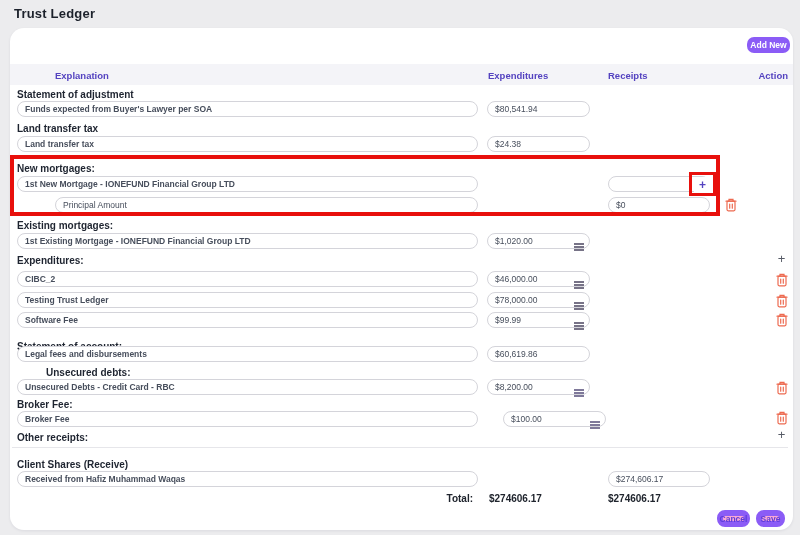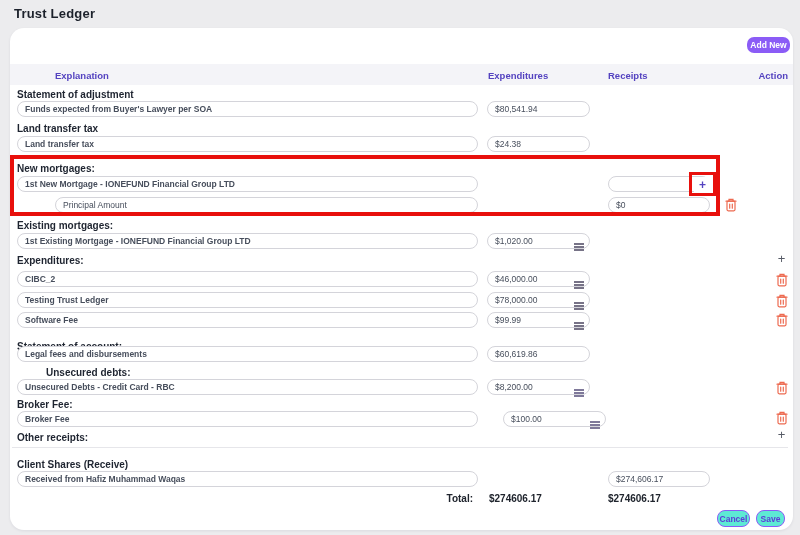--- a/index.html
+++ b/index.html
@@ -23,21 +23,21 @@
   .amt-box input { left:0; top:0; width:100%; padding-right:20px; }
   .licon { position:absolute; right:6px; top:4px; width:10px; height:8px; cursor:pointer; }
   .trash { position:absolute; width:13px; height:15px; background:none; border:none; cursor:pointer; padding:0; }
   .plus-gray { position:absolute; width:13px; height:13px; background:none; border:none; color:#565b66; font-size:13px; line-height:12px; font-weight:400; cursor:pointer; font-family:inherit; }
   .plus-purple { position:absolute; left:694px; top:177px; width:17px; height:15px; background:#fff; border:none; color:#5443c0; font-size:12px; line-height:14px; font-weight:600; cursor:pointer; font-family:inherit; }
   .anno { position:absolute; border:4px solid #e8100c; pointer-events:none; }
   .anno-outer { left:10px; top:155px; width:710px; height:61px; }
   .anno-inner { left:689px; top:172px; width:27px; height:24px; border-width:3px; }
   .divider { left:12px; top:447px; width:776px; height:1px; background:#e6e6ea; }
   .total-lbl { font-size:10px; font-weight:700; color:#20252e; }
-  .ghost-btn { position:absolute; top:510px; height:17px; background:#5eead4; border:1px solid #8b5cf6; border-radius:8px; color:#5d3cd8; font-weight:700; font-size:8.5px; font-family:inherit; cursor:pointer; display:flex; align-items:center; justify-content:center; }
+  .ghost-btn { position:absolute; top:510px; height:17px; background:#f9a8d4; border:6px solid #8b5cf6; border-radius:8px; color:#5d3cd8; font-weight:700; font-size:8.5px; font-family:inherit; cursor:pointer; display:flex; align-items:center; justify-content:center; }
 </style>
 </head>
 <body>
 
 <div class="abs page-title">Trust Ledger</div>
 
 <div class="abs card">
 
   <button class="abs pill-btn tab-btn" style="position:absolute;">Trust Ledger 1</button>
   <button class="abs pill-btn addnew-btn" style="position:absolute; left:737px; top:9px;">Add New</button>

